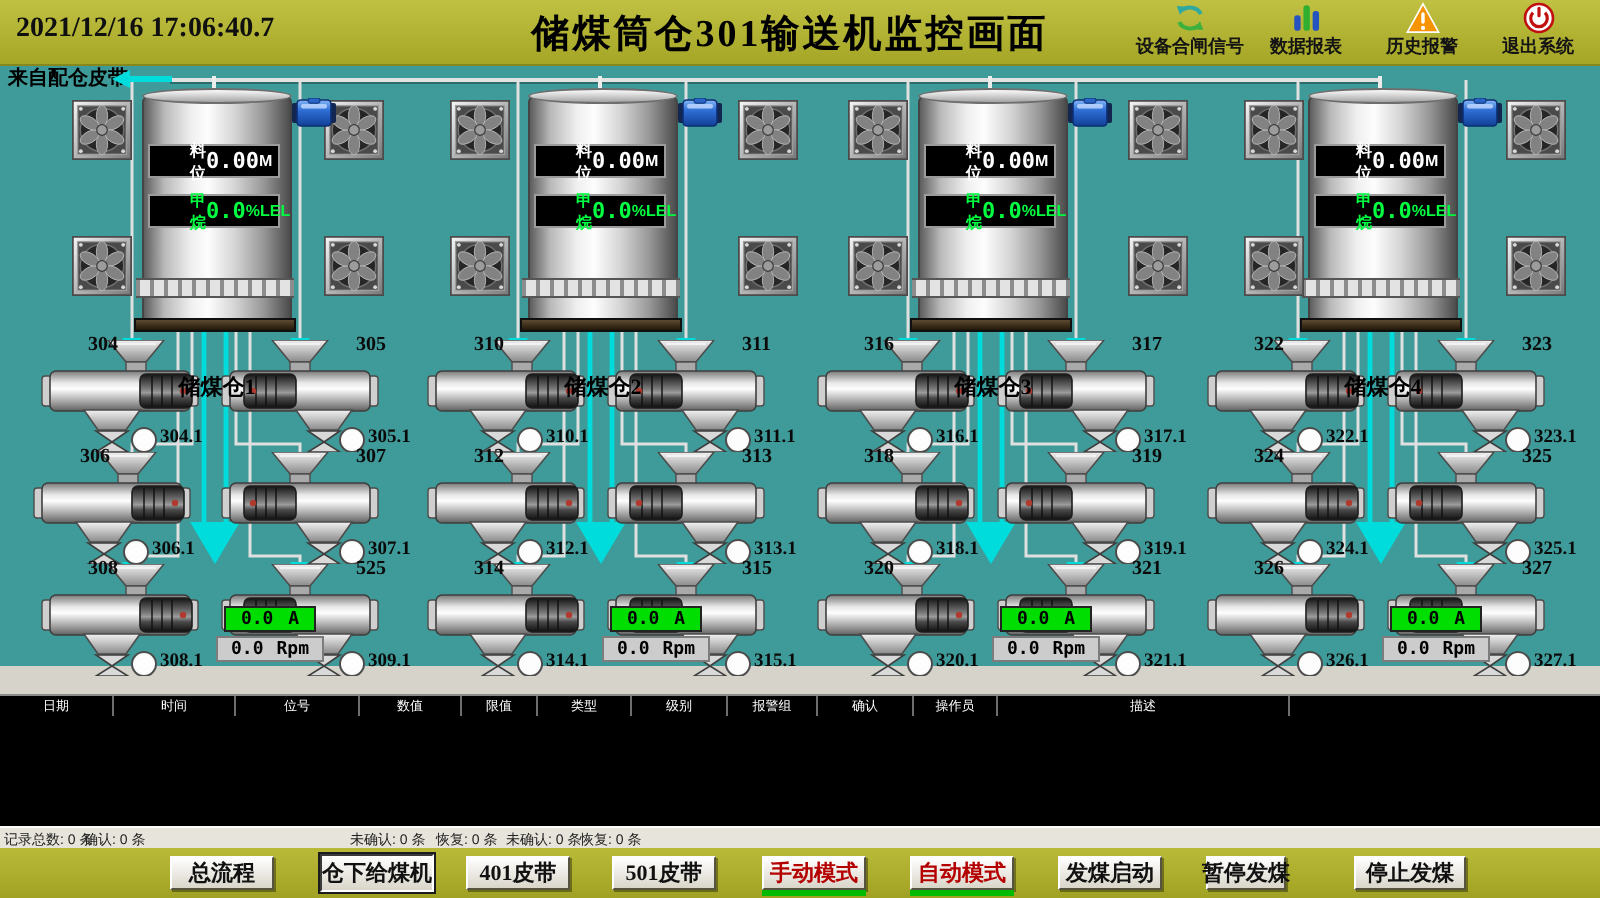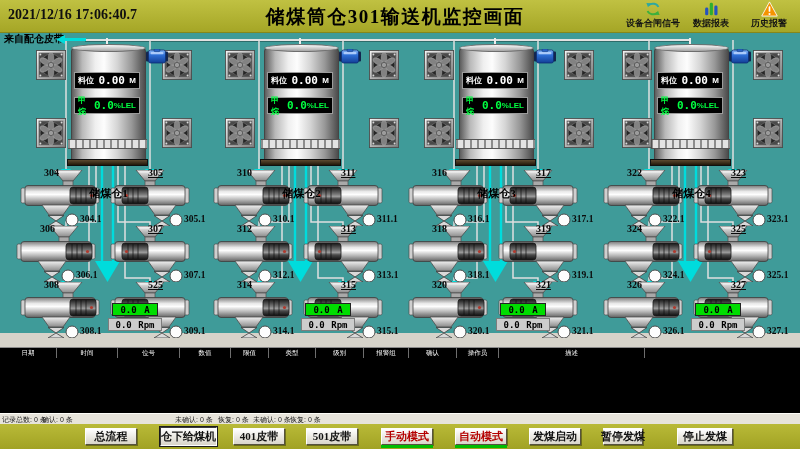--- a/index.html
+++ b/index.html
@@ -25,36 +25,36 @@
   .section{position:absolute;top:32px;width:190px;height:301px;}
   .pipes{position:absolute;left:0;top:6px;z-index:1;}
   .silostub{position:absolute;left:96px;top:6px;width:2px;height:10px;background:#ececec;z-index:0;}
   .simotor{position:absolute;left:136px;top:17px;z-index:6;}
   .silo{position:absolute;left:61px;top:14px;width:73px;height:113px;z-index:4;
         background:linear-gradient(90deg,#5d5d5d,#b9b9b9 14%,#efefef 32%,#fdfdfd 44%,#d5d5d5 62%,#979797 82%,#4c4c4c);
         border:1px solid #454545;border-radius:10px 10px 2px 2px / 5px 5px 2px 2px;}
   .silo::before{content:"";position:absolute;left:-1px;right:-1px;top:-3px;height:6px;border-radius:50%;
         background:linear-gradient(#fbfbfb,#a5a5a5);border:1px solid #6e6e6e;}
   .disp{position:absolute;left:2px;width:66px;height:17px;background:#000;border:1px solid #9b9b9b;
-        display:flex;align-items:center;justify-content:space-between;padding:0 3px;box-sizing:border-box;z-index:5;}
+        display:flex;align-items:center;justify-content:space-between;padding:0 20px;box-sizing:border-box;z-index:5;}
   .disp.level{top:25px;}.disp.gas{top:50px;}
   .disp .lab{font-size:8px;font-weight:bold;}
   .disp .val{font:bold 11px "DejaVu Sans Mono",monospace;}
   .disp .unit{font-size:8px;font-weight:bold;}
   .level span{color:#fff;}.gas span{color:#00ff41;}
   .ring{position:absolute;left:-4px;top:92px;width:79px;height:8px;
         background:repeating-linear-gradient(90deg,#8c8c8c 0 2px,#e3e3e3 2px 7px);
         border-top:1px solid #555;border-bottom:1px solid #555;z-index:5;}
   .siloname{position:absolute;left:0;top:102px;width:100%;text-align:center;
         font:bold 11px "Liberation Serif",serif;color:#000;z-index:5;margin-top:37px;}
   .manifold{position:absolute;left:57px;top:127px;width:81px;height:7px;box-sizing:border-box;
         background:linear-gradient(#5d4a31,#22180a);border:1px solid #101010;z-index:4;}
   .feeder{position:absolute;width:88px;height:56px;z-index:3;}
   .ftag{position:absolute;top:-3px;font:bold 10px "Liberation Serif",serif;color:#0a0a0a;}
-  .ftag.l{left:24px;}.ftag.r{left:38px;text-decoration:underline;}
+  .ftag.l{left:24px;}.ftag.r{left:68px;}
   .vtag{position:absolute;top:44px;font:bold 9.5px "Liberation Serif",serif;color:#0a0a0a;white-space:nowrap;}
   .vtag.l{left:60px;}.vtag.r{left:74px;}
   .ammeter{position:absolute;left:102px;top:271px;width:46px;height:13px;background:#00dd00;
         border:1px solid #222;display:flex;align-items:center;justify-content:space-evenly;
         font:bold 9px "DejaVu Sans Mono",monospace;color:#000;z-index:5;box-sizing:border-box;}
   .rpm{position:absolute;left:98px;top:286px;width:54px;height:13px;background:#cccccc;
         border:1px solid #7d7d7d;display:flex;align-items:center;justify-content:space-evenly;
         font:bold 9px "DejaVu Sans Mono",monospace;color:#000;z-index:5;box-sizing:border-box;}
   
   .alarm{position:absolute;left:0;top:333px;width:800px;height:91px;background:#d6d3ca;}
@@ -150,20 +150,30 @@
         <div class="hbtn">
           <span>
             <svg viewBox="0 0 24 22" width="17" height="16">
    <polygon points="12,1 23,21 1,21" fill="#f59300" stroke="#fff" stroke-width="1.2"></polygon>
    <rect x="10.8" y="7" width="2.4" height="8" rx="1.2" fill="#fff"></rect>
    <circle cx="12" cy="18" r="1.5" fill="#fff"></circle>
             </svg>
           </span>
     <span class="hlabel">历史报警</span>
         </div>
+        <div class="hbtn">
+          <span>
+            <svg viewBox="0 0 24 24" width="17" height="16">
+   <circle cx="12" cy="12" r="10.5" fill="#fff" stroke="#c01010" stroke-width="2"></circle>
+   <path d="M7.5 8 A 6.2 6.2 0 1 0 16.5 8" stroke="#c01010" stroke-width="2.4" fill="none"></path>
+   <rect x="10.8" y="3.5" width="2.4" height="8" rx="1.2" fill="#c01010"></rect>
+            </svg>
+          </span>
+    <span class="hlabel">退出系统</span>
+        </div>
       </div>
   </div>
 
   <div class="beltlabel">来自配仓皮带</div>
   <svg class="beltarrow" width="30" height="9" viewBox="0 0 30 9">
     <rect x="8" y="3" width="22" height="3" fill="#00dcdc"></rect>
     <polygon points="9,0 0,4.5 9,9" fill="#00dcdc"></polygon>
   </svg>
   <div class="toppipe"></div>
 

